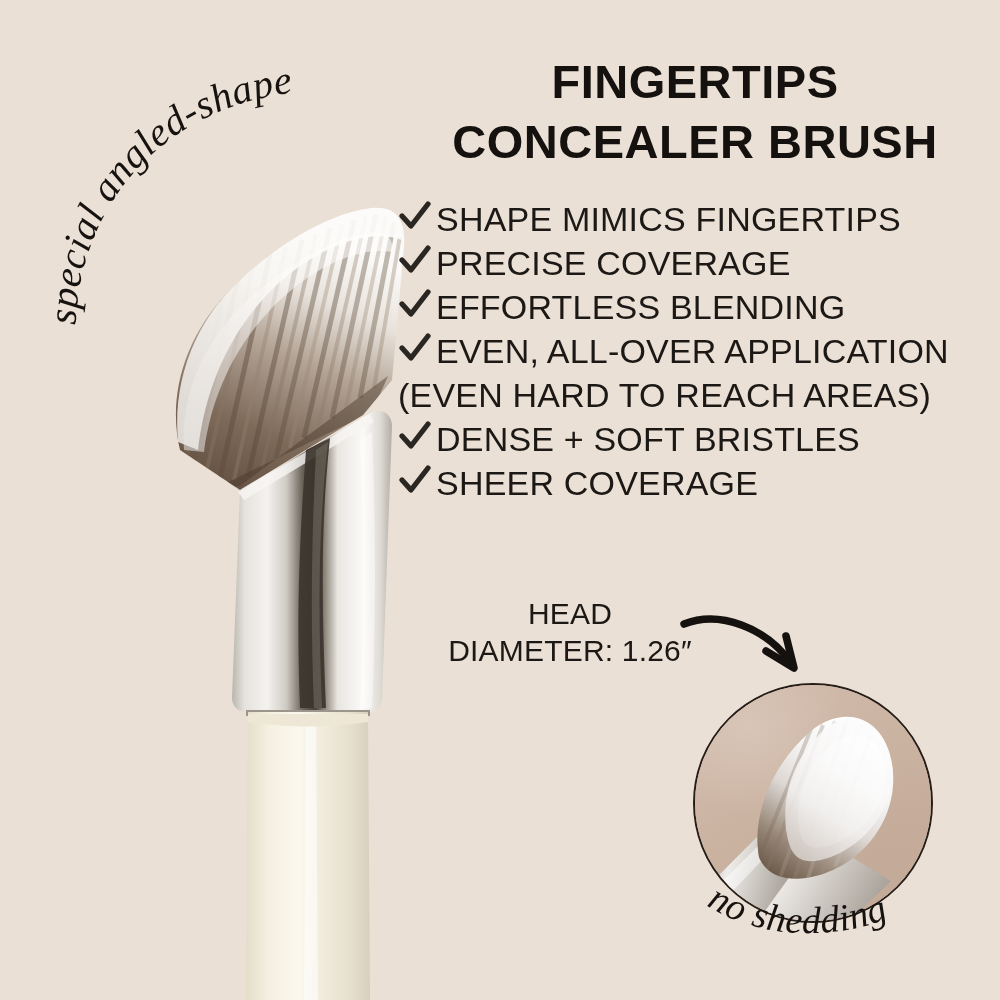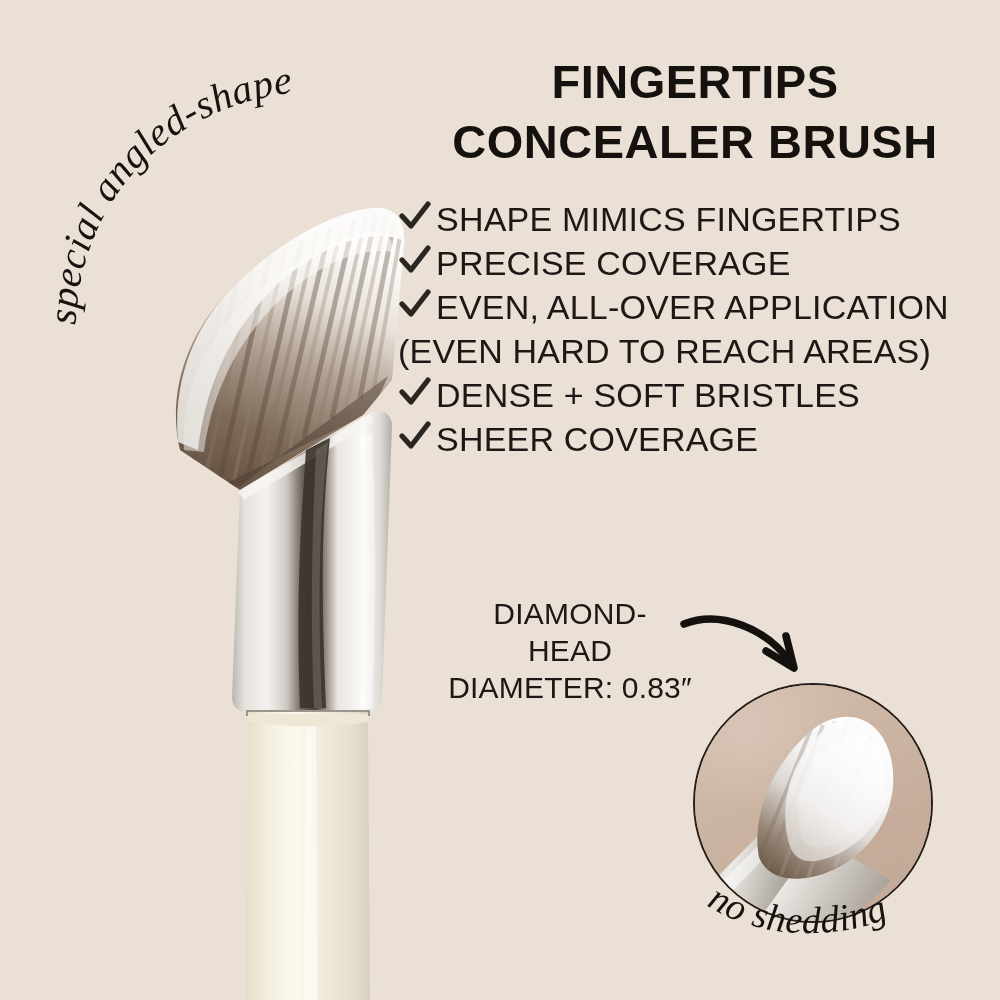--- a/index.html
+++ b/index.html
@@ -276,20 +276,28 @@
 
     <div class="feature-row">
       <span class="check">
         <svg width="34" height="34" viewBox="0 0 34 34" xmlns="http://www.w3.org/2000/svg">
           <path d="M 4 17 L 13 27 L 30 5" stroke="#2a2622" stroke-width="5.2" fill="none" stroke-linecap="round" stroke-linejoin="round"></path>
         </svg>
       </span>
       <span class="feature-text">PRECISE COVERAGE</span>
     </div>
 
+    <div class="feature-row">
+      <span class="check">
+        <svg width="34" height="34" viewBox="0 0 34 34" xmlns="http://www.w3.org/2000/svg">
+          <path d="M 4 17 L 13 27 L 30 5" stroke="#2a2622" stroke-width="5.2" fill="none" stroke-linecap="round" stroke-linejoin="round"></path>
+        </svg>
+      </span>
+      <span class="feature-text">EFFORTLESS BLENDING</span>
+    </div>
 
     <div class="feature-row">
       <span class="check">
         <svg width="34" height="34" viewBox="0 0 34 34" xmlns="http://www.w3.org/2000/svg">
           <path d="M 4 17 L 13 27 L 30 5" stroke="#2a2622" stroke-width="5.2" fill="none" stroke-linecap="round" stroke-linejoin="round"></path>
         </svg>
       </span>
       <span class="feature-text">EVEN, ALL-OVER APPLICATION</span>
     </div>
 
@@ -313,23 +321,22 @@
         <svg width="34" height="34" viewBox="0 0 34 34" xmlns="http://www.w3.org/2000/svg">
           <path d="M 4 17 L 13 27 L 30 5" stroke="#2a2622" stroke-width="5.2" fill="none" stroke-linecap="round" stroke-linejoin="round"></path>
         </svg>
       </span>
       <span class="feature-text">SHEER COVERAGE</span>
     </div>
 
   </div>
 
   <div id="callout">
-    <div class="callout-line">DIAMOND-</div>
     <div class="callout-line">HEAD</div>
-    <div class="callout-line">DIAMETER: 0.83″</div>
+    <div class="callout-line">DIAMETER: 1.26″</div>
   </div>
 
   <div id="arrow">
     <svg width="150" height="100" viewBox="0 0 150 100" xmlns="http://www.w3.org/2000/svg">
       <path d="M 4 28 C 40 14 86 32 110 66" stroke="#14110f" stroke-width="7.5" fill="none" stroke-linecap="round"></path>
       <path d="M 86 55 L 114 72 L 106 40" stroke="#14110f" stroke-width="7.5" fill="none" stroke-linecap="round" stroke-linejoin="round"></path>
     </svg>
   </div>
 
   <div id="inset">

